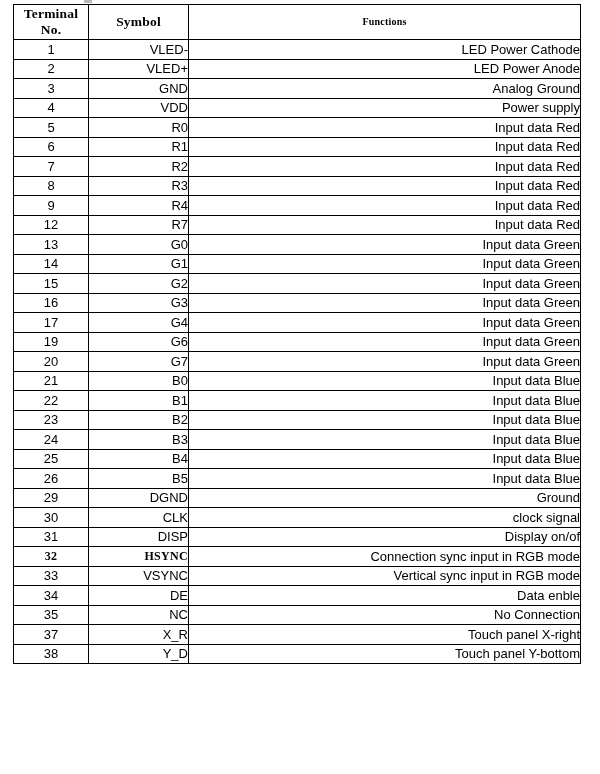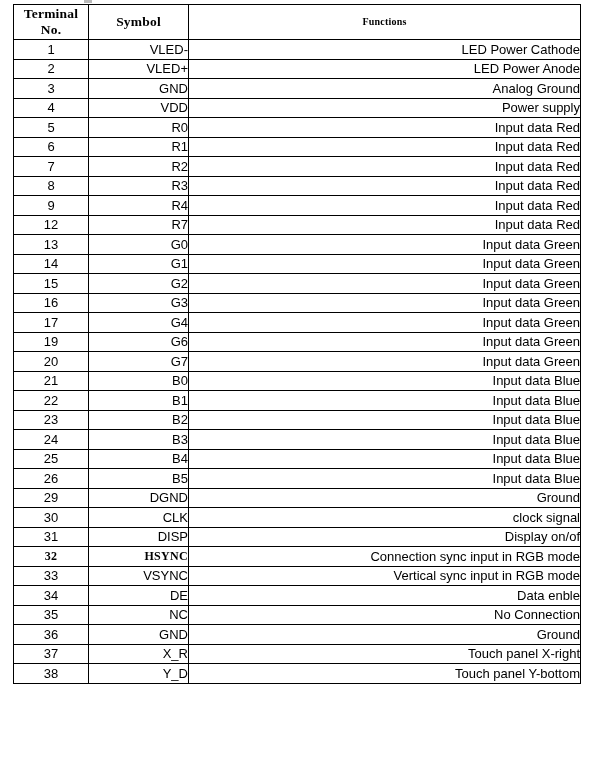--- a/index.html
+++ b/index.html
@@ -273,25 +273,20 @@
             <td class="term">34</td>
             <td class="sym">DE</td>
             <td class="fn">Data enble</td>
           </tr>
           <tr>
             <td class="term">35</td>
             <td class="sym">NC</td>
             <td class="fn">No Connection</td>
           </tr>
           <tr>
-            <td class="term">36</td>
-            <td class="sym">GND</td>
-            <td class="fn">Ground</td>
-          </tr>
-          <tr>
             <td class="term">37</td>
             <td class="sym">X_R</td>
             <td class="fn">Touch panel X-right</td>
           </tr>
           <tr>
             <td class="term">38</td>
             <td class="sym">Y_D</td>
             <td class="fn">Touch panel Y-bottom</td>
           </tr>
         </tbody>

